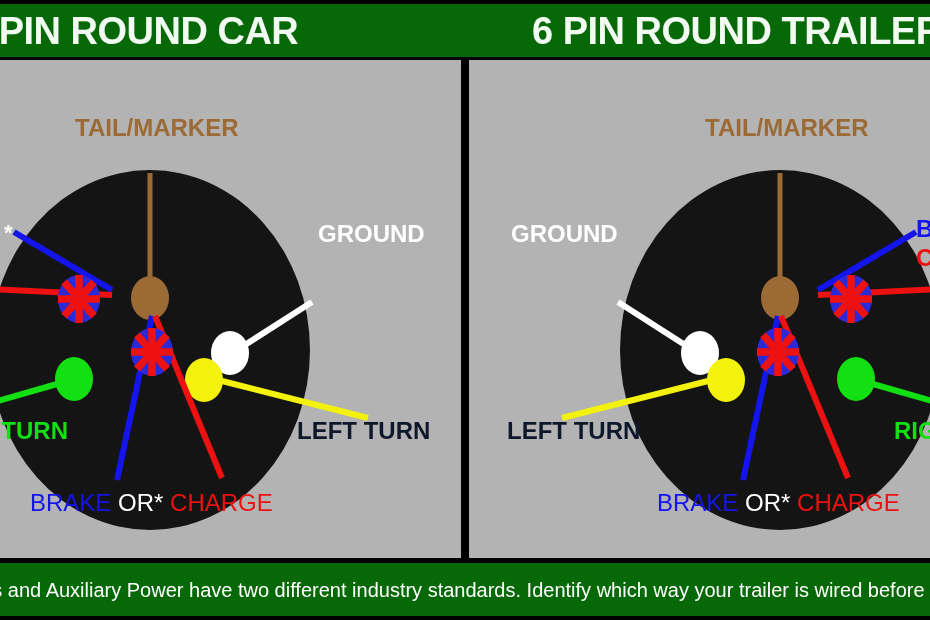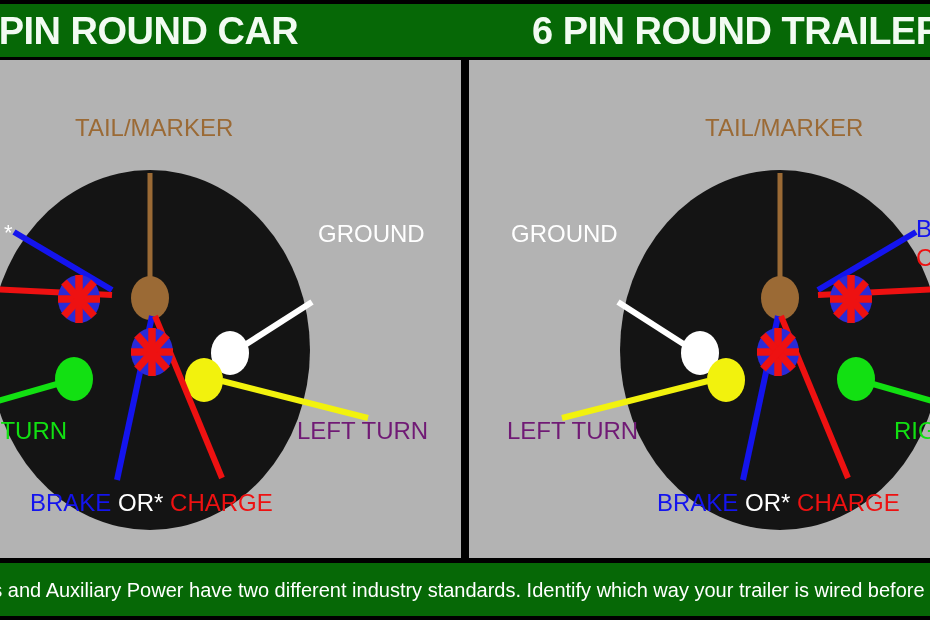--- a/index.html
+++ b/index.html
@@ -76,28 +76,28 @@
     position: absolute;
     top: 0;
     left: 0;
     display: block;
   }
 
   
   .lbl {
     position: absolute;
     font-size: 24px;
-    font-weight: 400;
+    font-weight: 700;
     white-space: nowrap;
     line-height: 1;
     letter-spacing: 0px;
   }
   .lbl-brown  { color: #9b6a35; }
   .lbl-white  { color: #ffffff; }
-  .lbl-yellow { color: #701a75; }
+  .lbl-yellow { color: #0f172a; }
   .lbl-green  { color: #12e012; }
   .lbl-blue   { color: #1414ee; }
   .lbl-red    { color: #ee1111; }
 
   .combo {
     position: absolute;
     font-size: 24px;
     white-space: nowrap;
     line-height: 1;
   }

